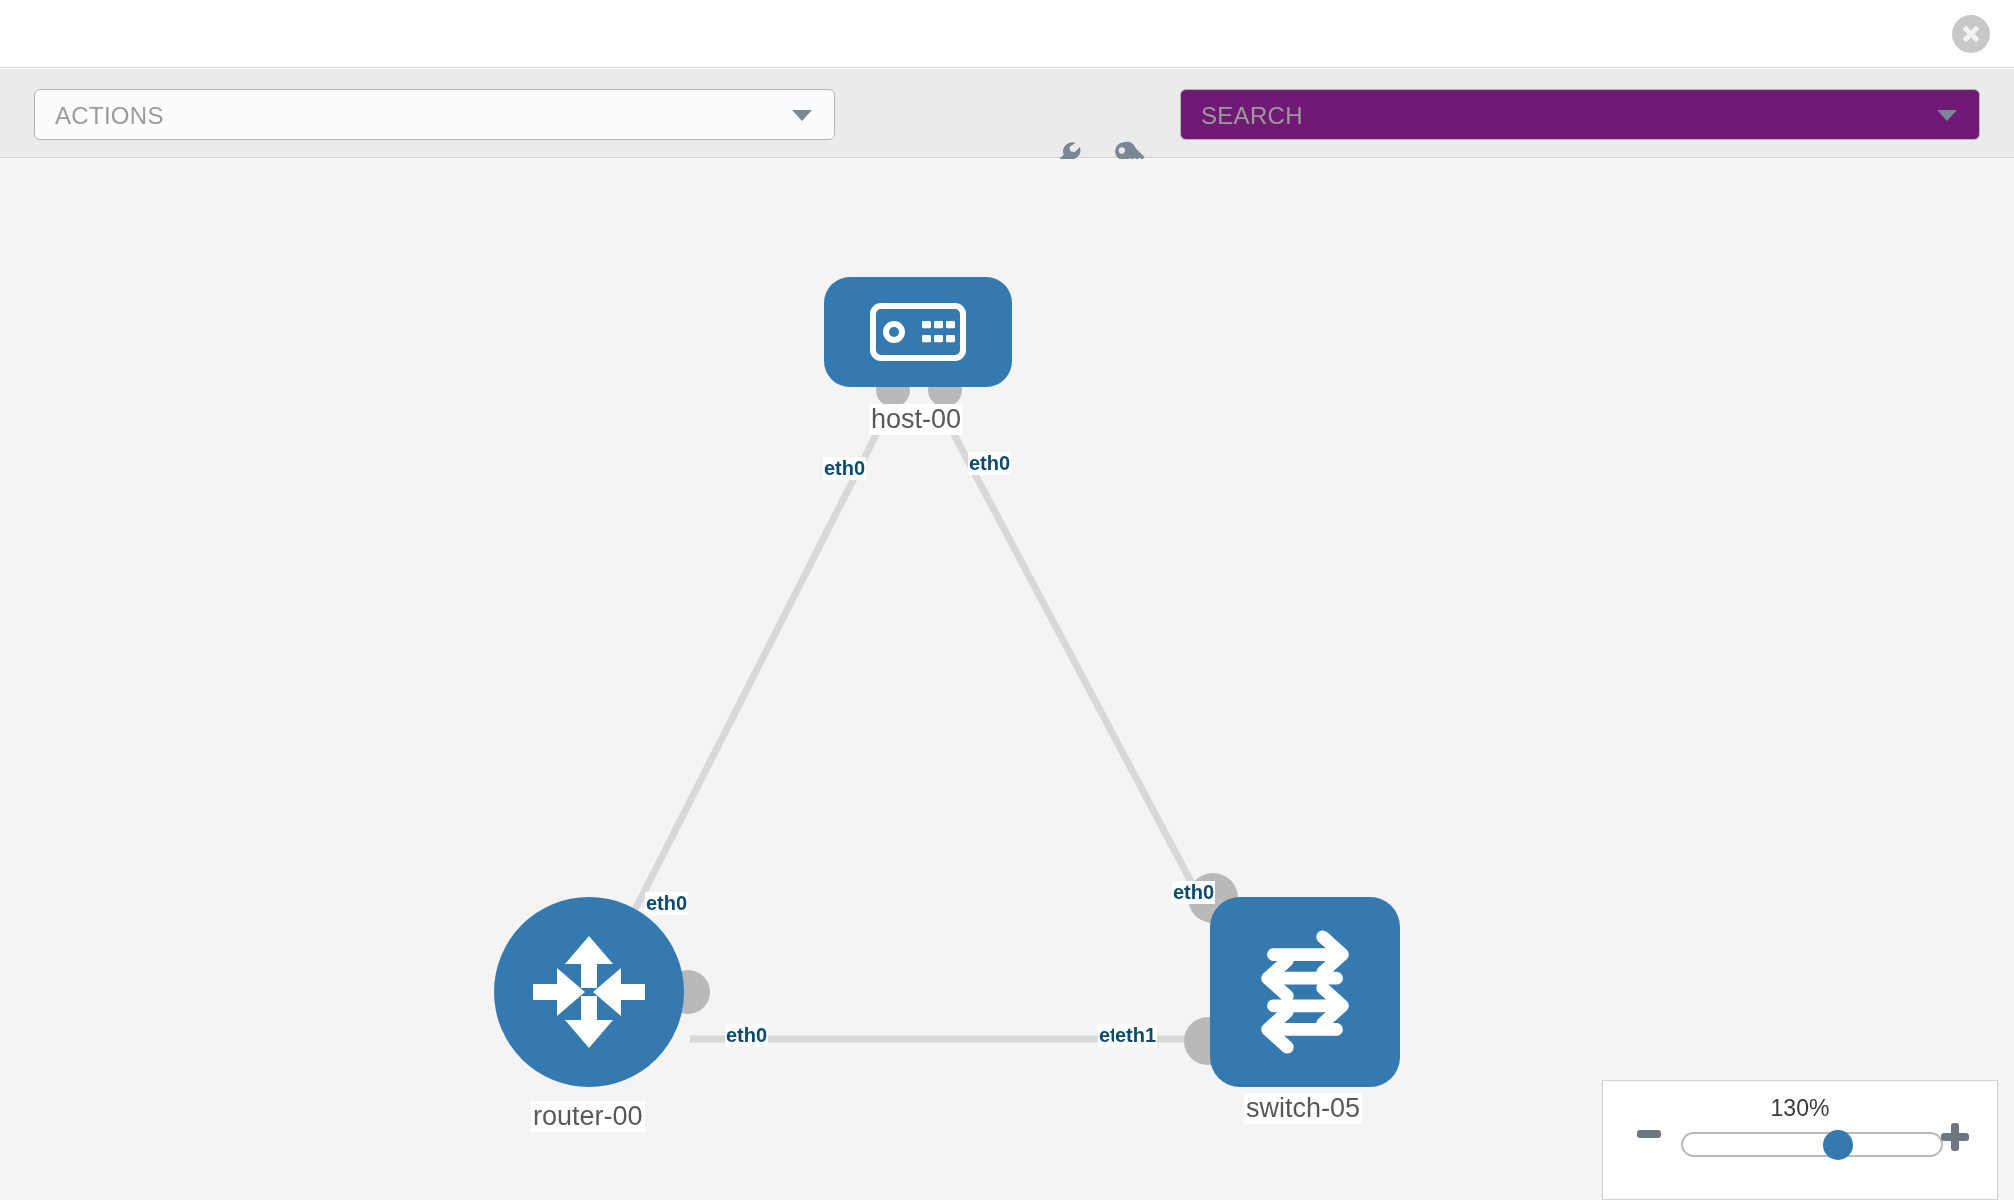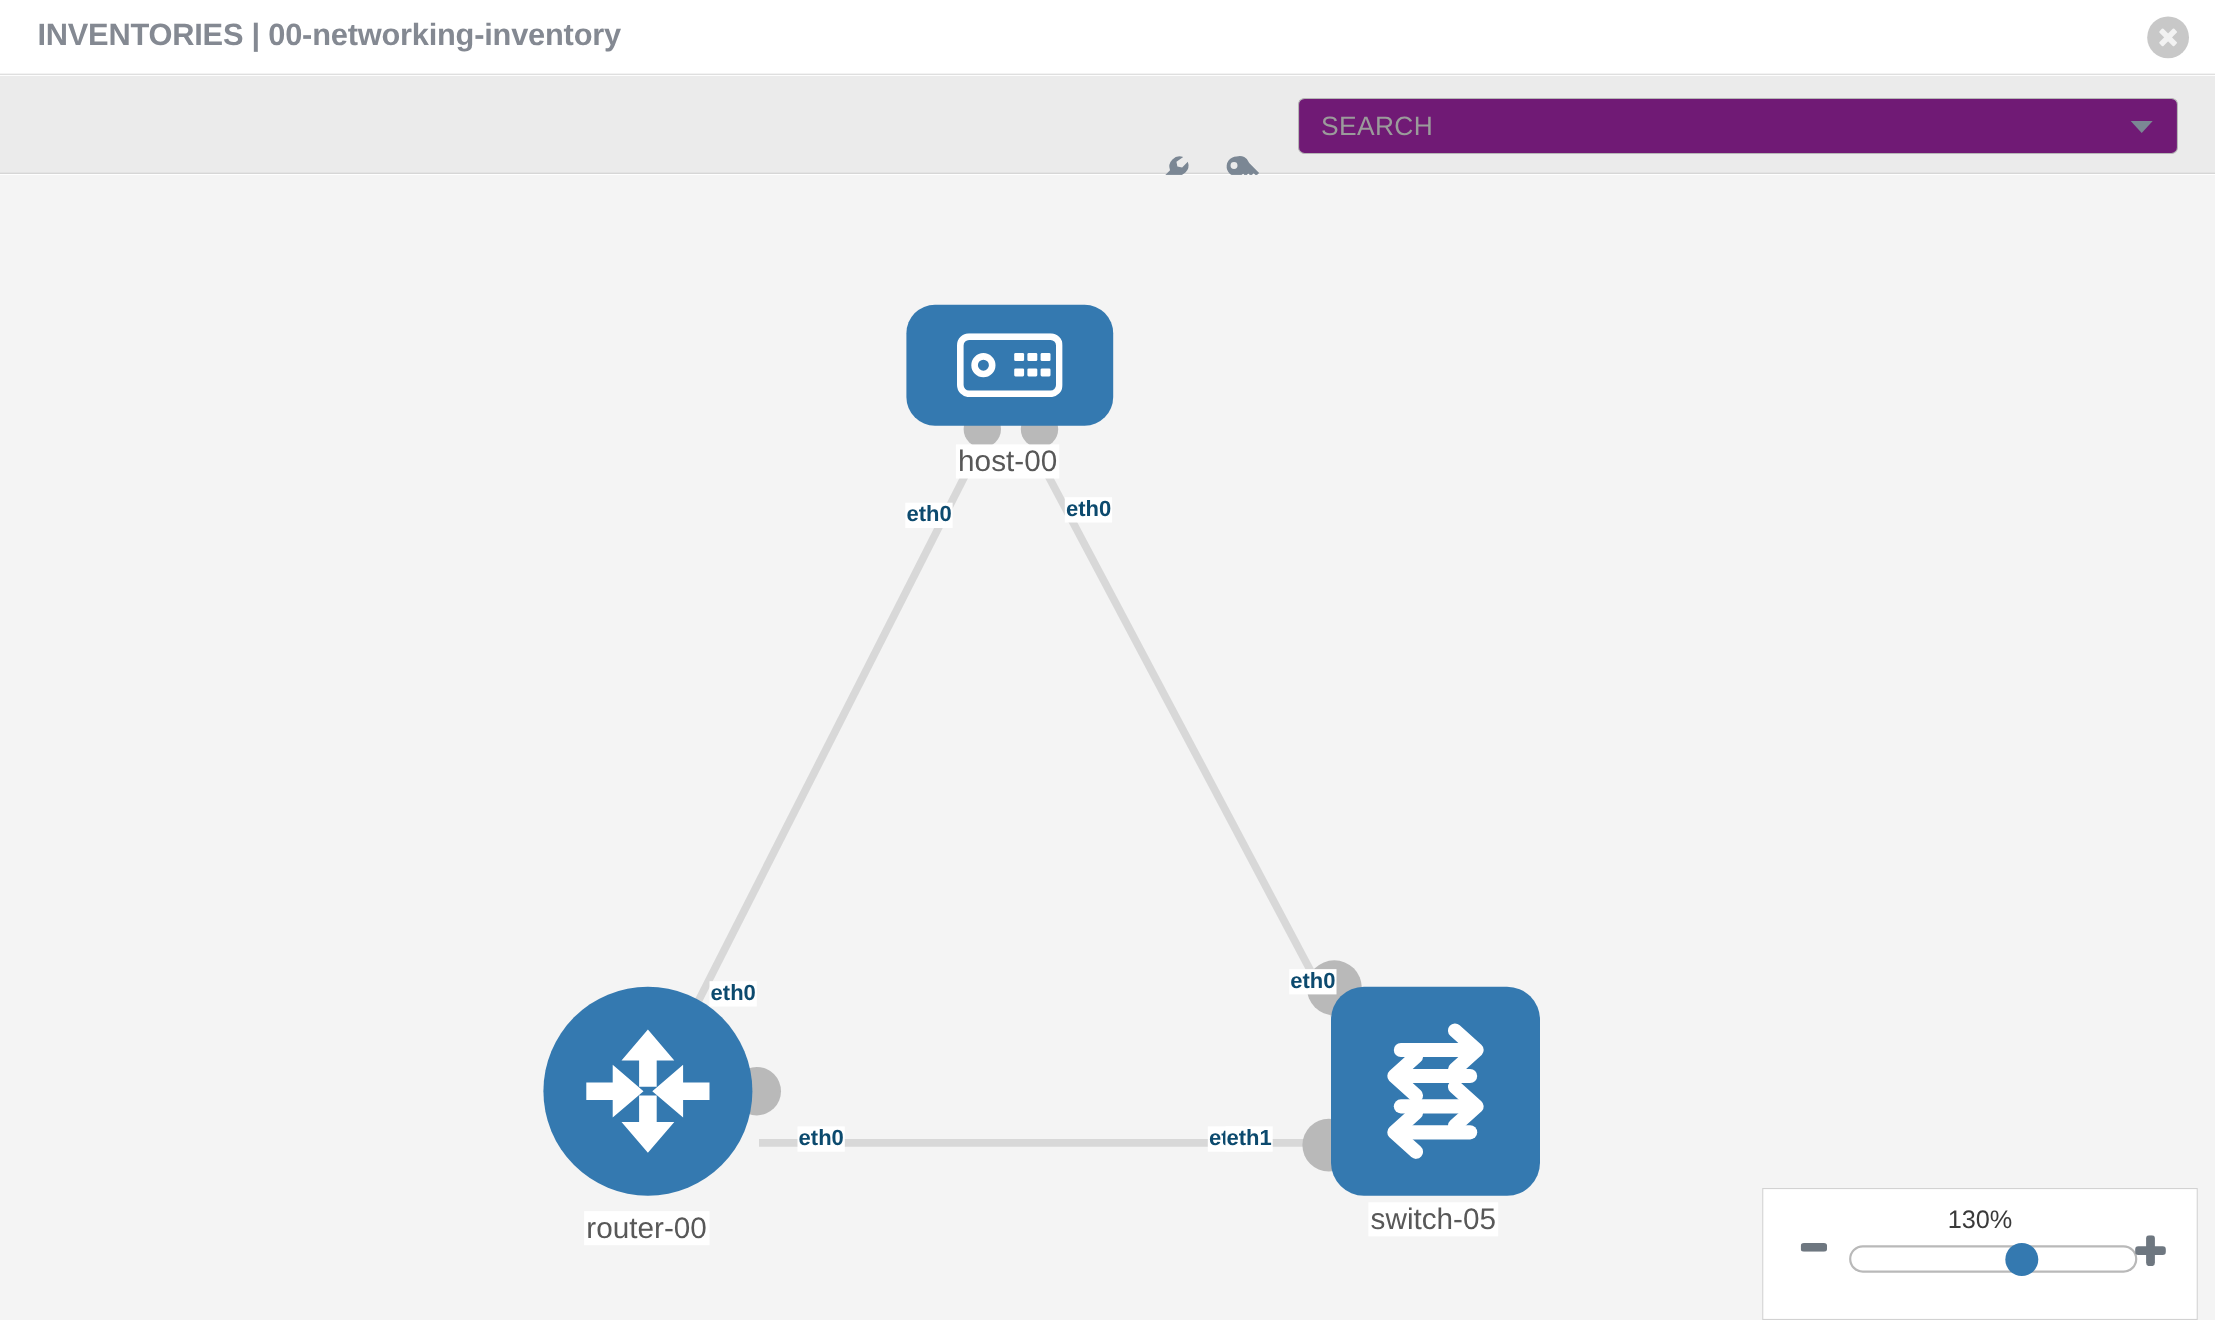--- a/index.html
+++ b/index.html
@@ -177,26 +177,29 @@
     margin-top: -15px; margin-left: -15px;
     border-radius: 50%;
     background: #3479b0;
     cursor: pointer;
   }
 </style>
 </head>
 <body>
 
 <div class="header">
-  <div class="header-title">INVENTORIES | 00-networking-inventory</div>
   <div class="close-btn"></div>
 </div>
 
 <div class="toolbar">
 
+  <div class="actions-select">
+    <span class="label">ACTIONS</span>
+    <span class="caret"></span>
+  </div>
 
   <span class="tool-icon" id="wrench-icon">
     <svg width="40" height="40" viewBox="0 0 24 24" fill="currentColor">
       <path d="M20.2 3.5a5.6 5.6 0 0 0-5.9 1.3 5.6 5.6 0 0 0-1.3 5.9L4.3 19.4a1.8 1.8 0 1 0 2.5 2.5l8.7-8.7a5.6 5.6 0 0 0 5.9-1.3 5.6 5.6 0 0 0 1.3-5.9l-3.1 3.1-2.6-.5-.5-2.6 3.7-2.5z"></path>
       <circle cx="5.6" cy="20.6" r="1" fill="#ebebeb"></circle>
     </svg>
   </span>
 
   <span class="tool-icon" id="key-icon">
     <svg width="40" height="40" viewBox="0 0 24 24" fill="currentColor">

